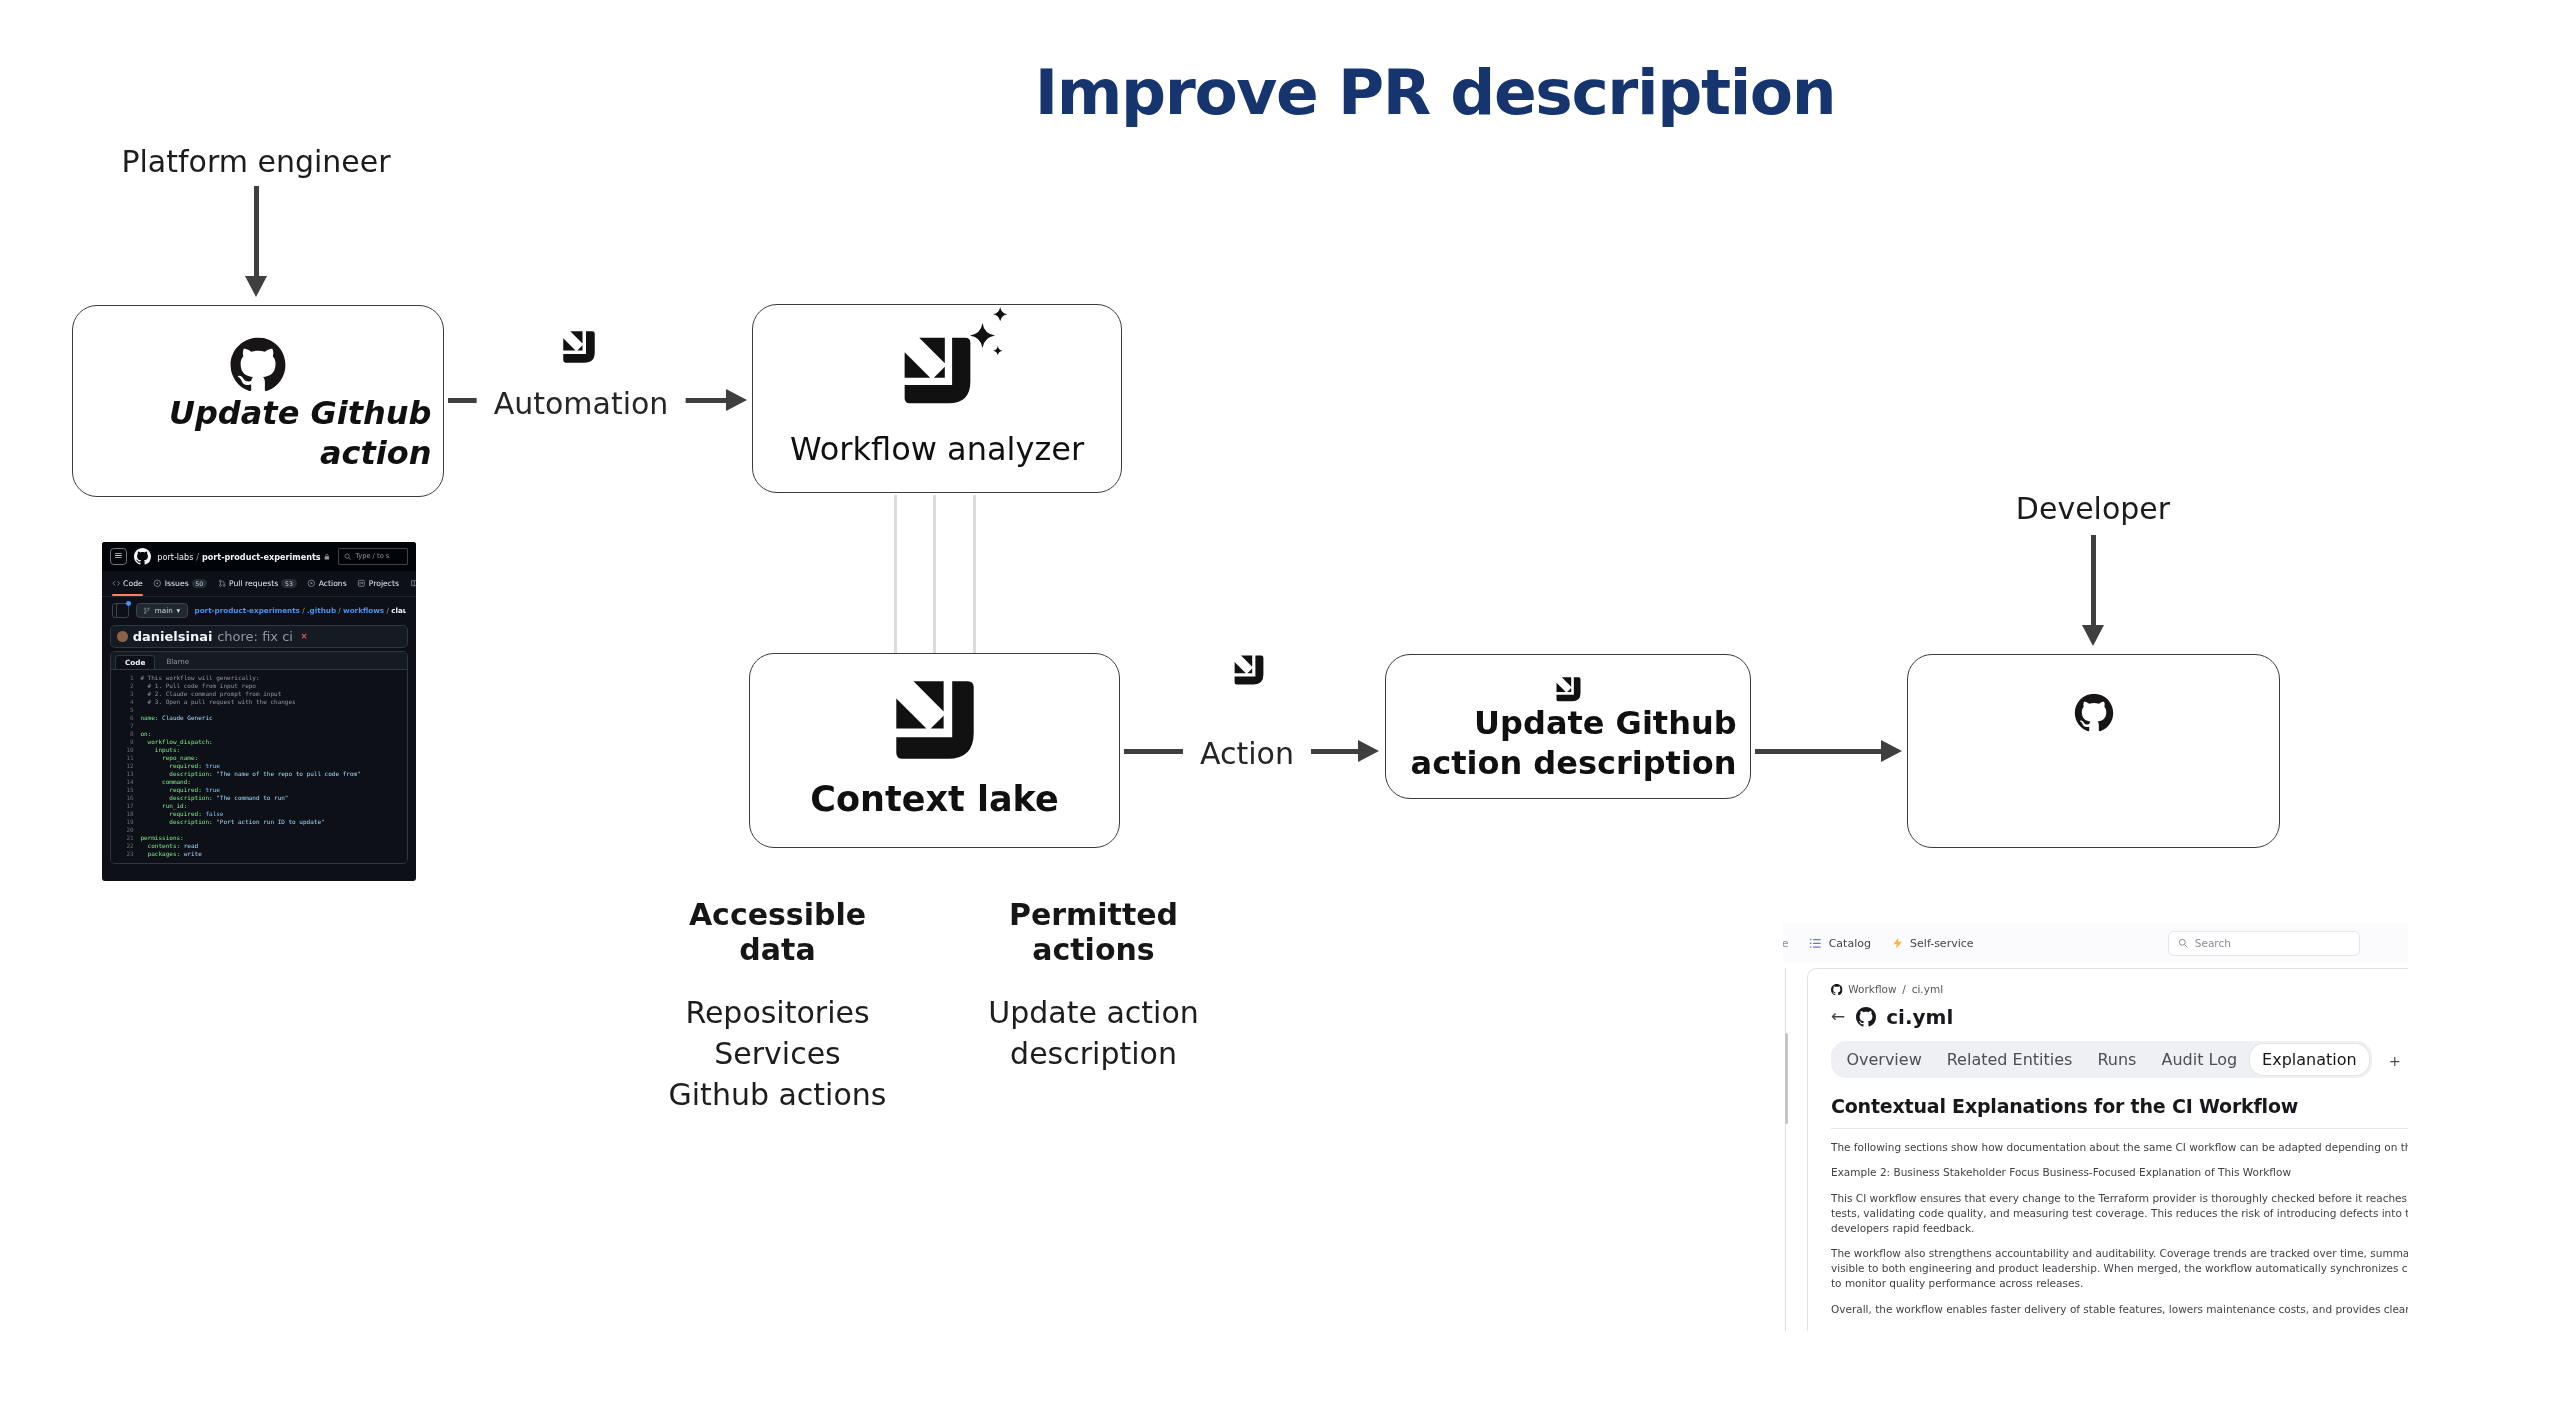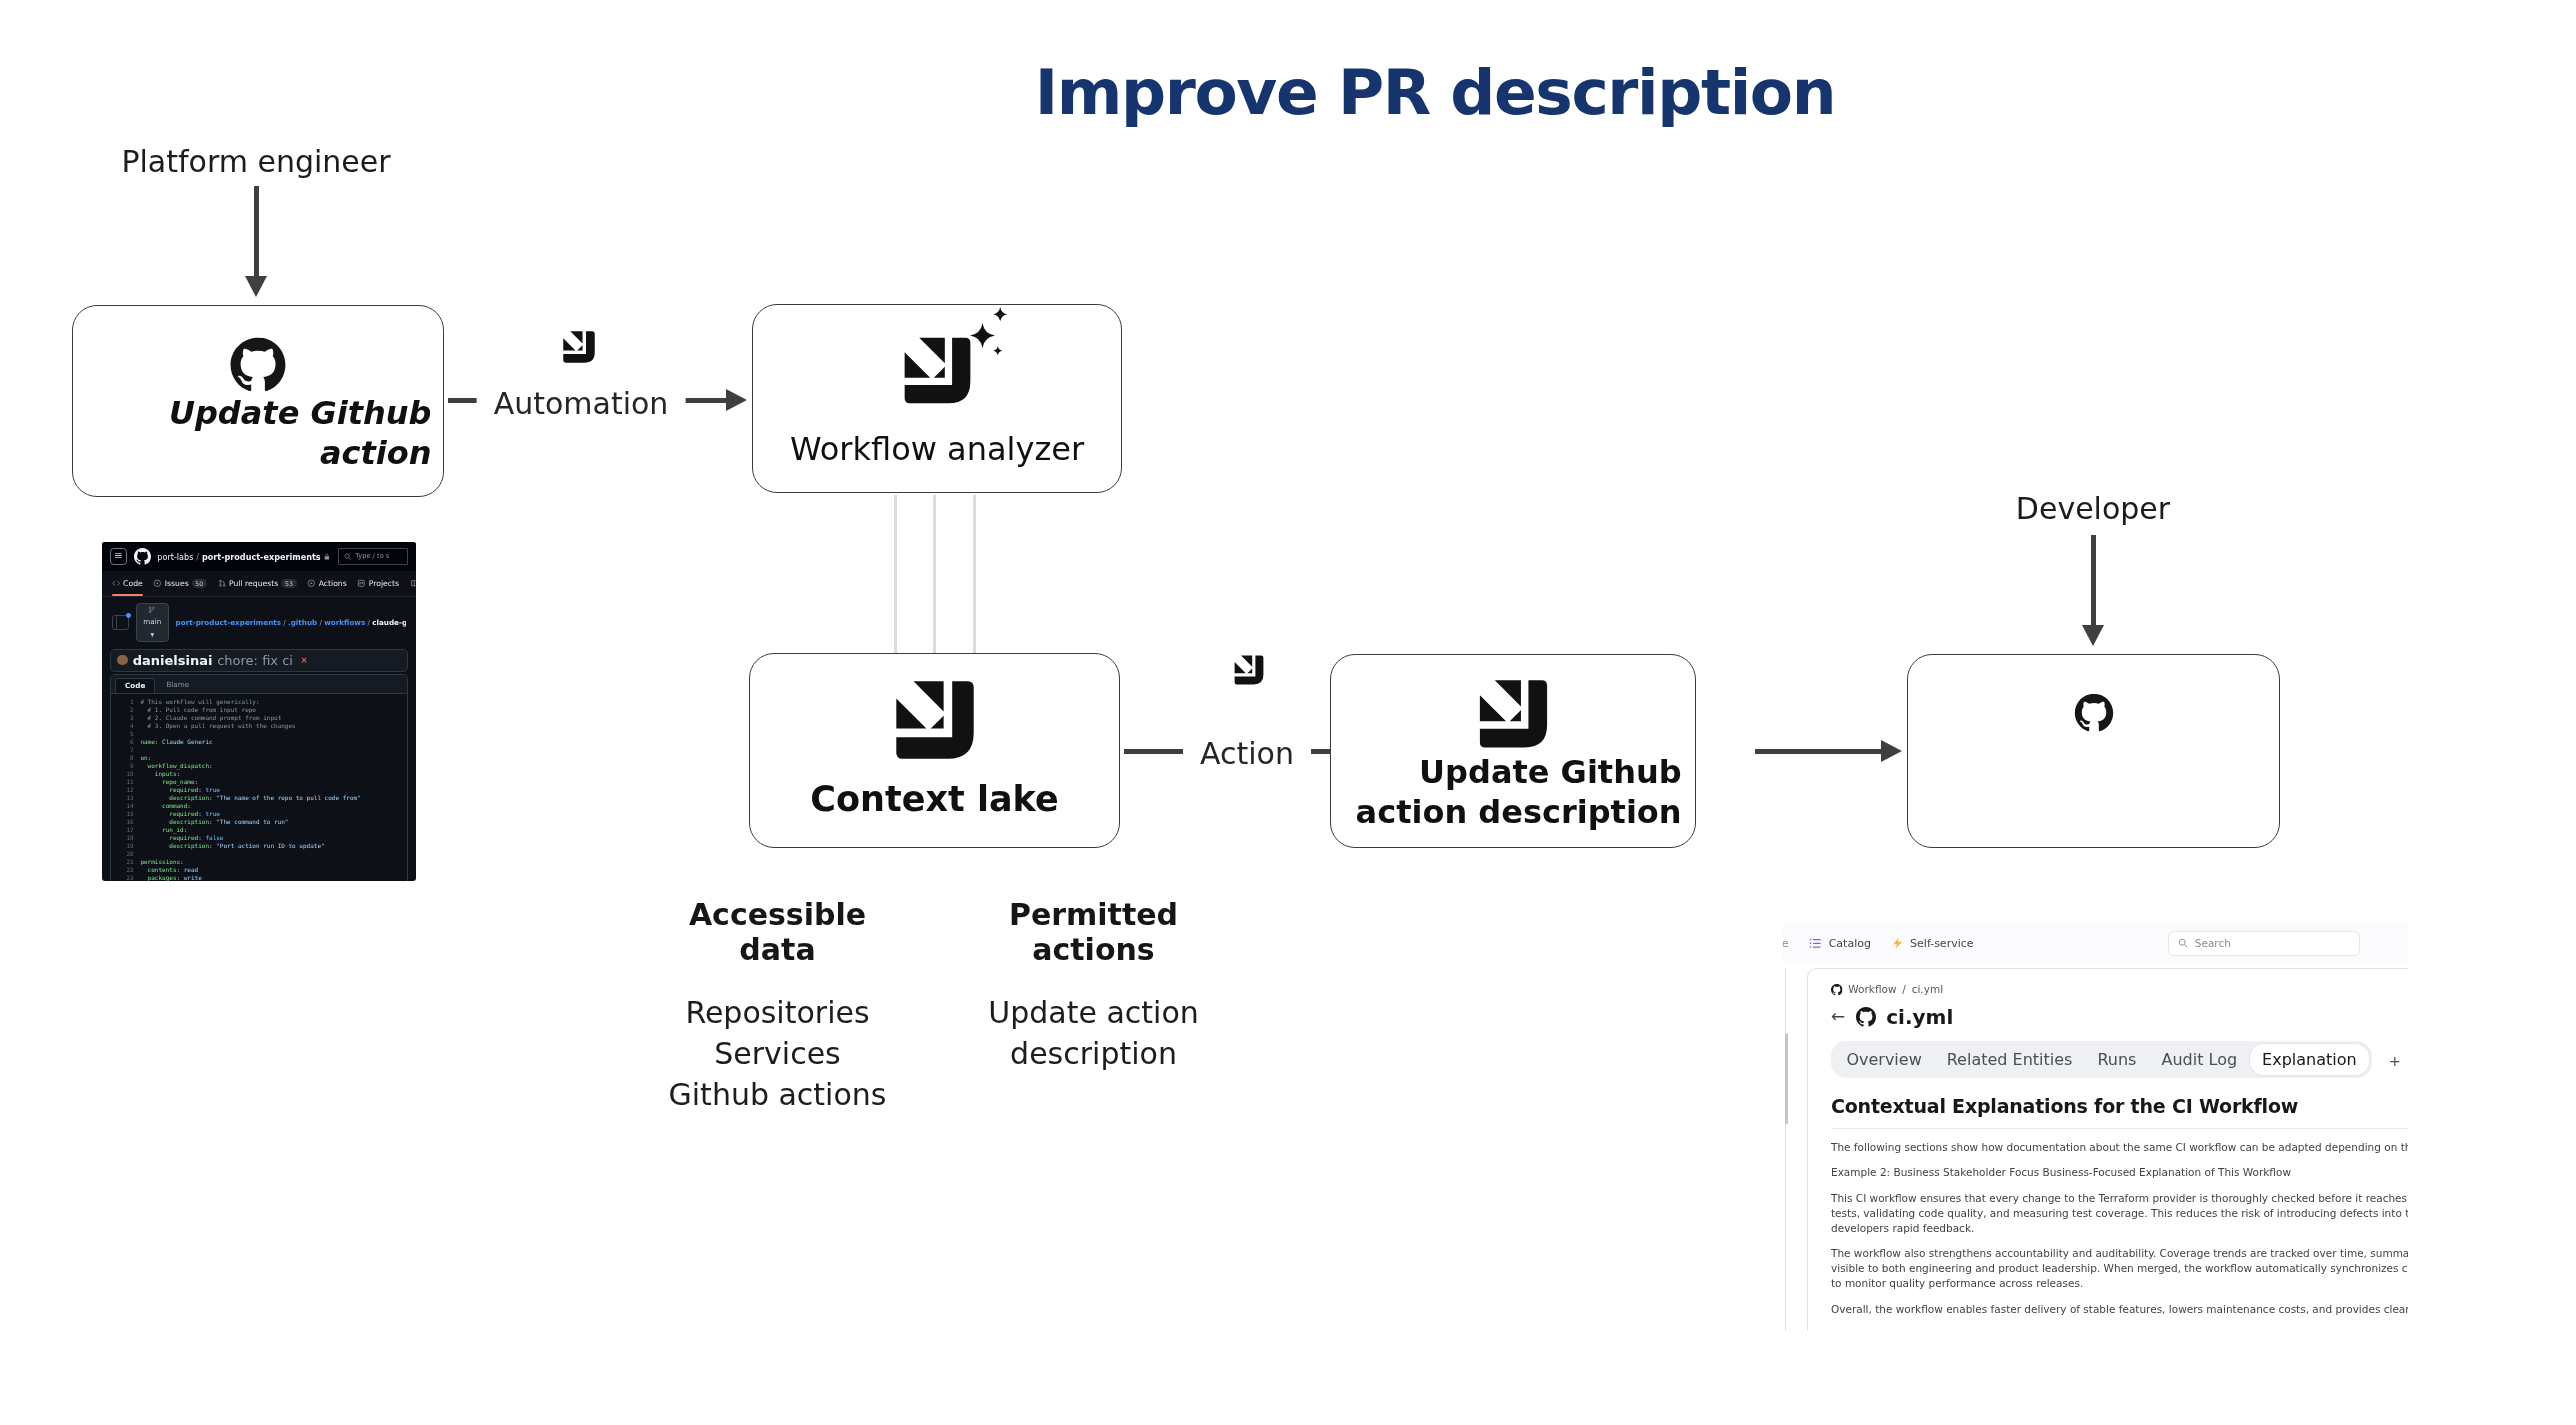--- a/index.html
+++ b/index.html
@@ -53,21 +53,21 @@
   .gh-nav{height:25px;display:flex;align-items:center;gap:10.5px;padding:0 9.6px;border-bottom:1px solid #21262d;}
   .gh-tab{font-size:7.7px;color:#e6edf3;display:flex;align-items:center;gap:2.9px;height:100%;position:relative;white-space:nowrap;}
   .gh-tab.active::after{content:"";position:absolute;bottom:0;left:0;right:0;height:1.9px;background:#f78166;border-radius:1.9px;}
   .gh-count{background:#262c36;border-radius:6.7px;font-size:6.2px;padding:0 3.8px;color:#d1d7e0;line-height:9.6px;}
   .gh-ic{stroke:#9198a1;fill:none;stroke-width:1.4;flex:none;}
   .gh-branchrow{display:flex;align-items:center;gap:6.7px;padding:5.8px 9.6px 3.8px;}
   .gh-side{width:15.3px;height:13.4px;border:1px solid #3d444d;border-radius:2.9px;position:relative;flex:none;}
   .gh-side::before{content:"";position:absolute;left:3.8px;top:0;bottom:0;width:1px;background:#3d444d;}
   .gh-side::after{content:"";position:absolute;right:-2.9px;top:-2.9px;width:4.8px;height:4.8px;border-radius:50%;background:#4493f8;}
   .gh-branch-btn{background:#212830;border:1px solid #3d444d;border-radius:3.8px;color:#d1d7e0;
-    font-size:7.2px;padding:1.9px 6.7px;display:flex;gap:3.8px;align-items:center;white-space:nowrap;flex-direction:column;}
+    font-size:7.2px;padding:1.9px 6.7px;display:flex;gap:3.8px;align-items:center;white-space:nowrap;}
   .gh-crumb{font-size:7.2px;color:#9198a1;white-space:nowrap;overflow:hidden;}
   .gh-crumb .link{color:#4493f8;font-weight:bold;}
   .gh-crumb .file{color:#f0f6fc;font-weight:bold;}
   .gh-commit{margin:2.9px 7.7px;background:#151b23;border:1px solid #2f3742;border-radius:4.8px;height:21px;
     display:flex;align-items:center;gap:4.8px;padding:0 6.7px;}
   .gh-avatar{width:10.5px;height:10.5px;border-radius:50%;background:#8a6248;flex:none;}
   .gh-author{font-size:13px;font-weight:bold;color:#f0f6fc;}
   .gh-msg{font-size:13px;color:#9198a1;}
   .gh-x{color:#f85149;font-size:8.6px;margin-left:2.9px;font-weight:bold;}
   .gh-codepanel{margin:1.9px 7.7px 0;border:1px solid #2f3742;border-radius:4.8px;overflow:hidden;}
@@ -175,21 +175,21 @@
     <div class="node-label">Workflow analyzer</div>
   </div>
 
   <div class="node" style="left:749px;top:653px;width:371px;height:195px;padding:23px 11.5px 25px">
     <svg width="86" height="86" style="fill:#111" viewBox="0 0 90 90">
         <use href="#port-logo"></use>
       </svg>
     <div class="node-label bold" style="font-size:35px">Context lake</div>
   </div>
 
-  <div class="node" style="left:1330px;top:654px;width:366px;height:194px;padding:21px 13.4px 15.3px">
+  <div class="node" style="left:1385px;top:654px;width:366px;height:145px;padding:21px 13.4px 15.3px">
     <svg width="79" height="79" style="fill:#111" viewBox="0 0 82 77.5">
         <use href="#port-logo"></use>
       </svg>
     <div class="node-label bold">Update Github action description</div>
   </div>
 
   <div class="node" style="left:1907px;top:654px;width:373px;height:194px;padding:17px 13.4px 15.3px">
     <svg width="82" height="82" style="fill:#171515" viewBox="0 0 86 40.25">
         <use href="#octocat"></use>
       </svg>

